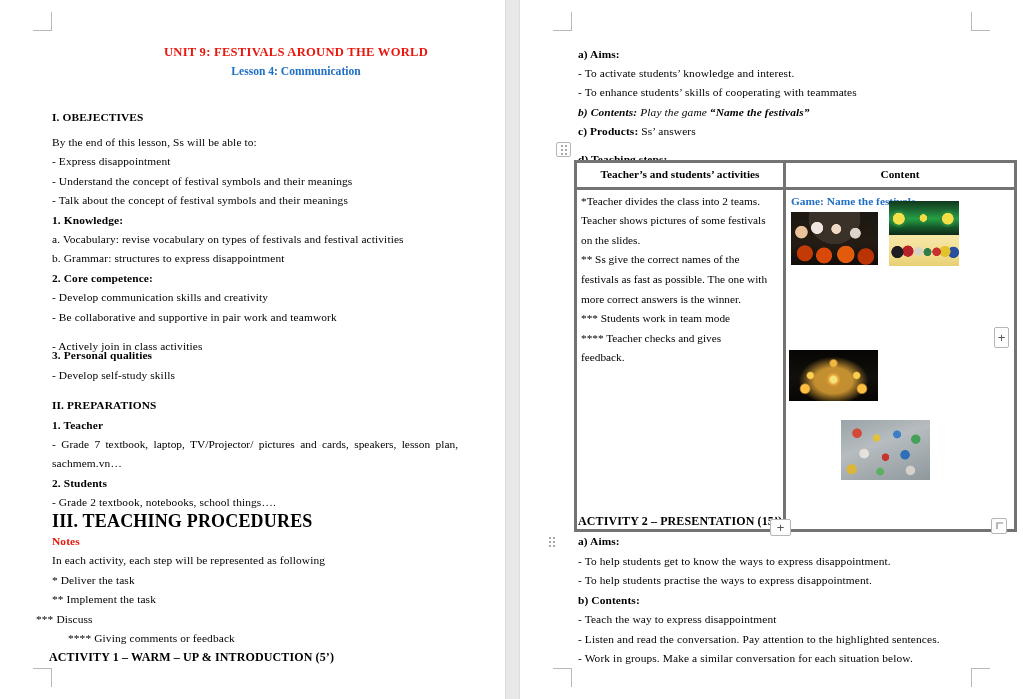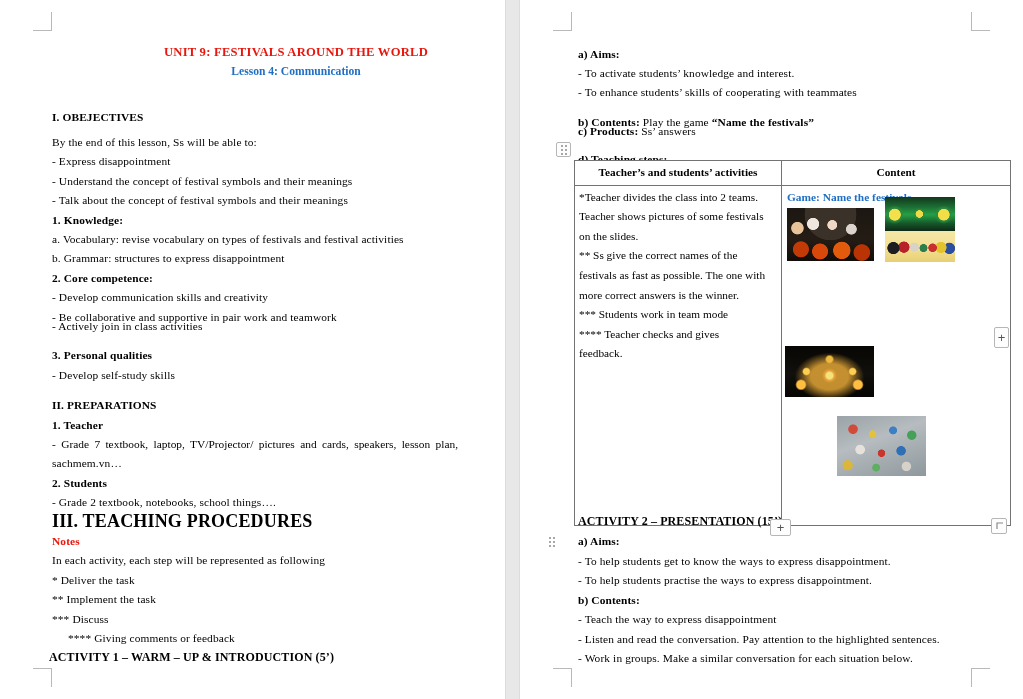--- a/index.html
+++ b/index.html
@@ -98,21 +98,21 @@
   }
 
   
   .tbl {
     position: absolute;
     border-collapse: collapse;
     table-layout: fixed;
     background: #ffffff;
   }
   .tbl td, .tbl th {
-    border: 1px solid #737373;
+    border: 3px solid #737373;
     vertical-align: top;
     padding: 2px 4px 2px 4px;
     font-size: 11.3px;
     line-height: 19.6px;
     font-weight: normal;
   }
   .tbl th {
     text-align: center;
     font-weight: bold;
     padding: 2px 4px;
@@ -234,56 +234,56 @@
   <div class="txt" style="left:52px; top:172px;">- Understand the concept of festival symbols and their meanings</div>
   <div class="txt" style="left:52px; top:191px;text-align:center;">- Talk about the concept of festival symbols and their meanings</div>
 
   <div class="txt b" style="left:52px; top:211px;">1. Knowledge:</div>
   <div class="txt" style="left:52px; top:230px;">a. Vocabulary: revise vocabulary on types of festivals and festival activities</div>
   <div class="txt" style="left:52px; top:249px;">b. Grammar: structures to express disappointment</div>
 
   <div class="txt b" style="left:52px; top:269px;">2. Core competence:</div>
   <div class="txt" style="left:52px; top:288px;">- Develop communication skills and creativity</div>
   <div class="txt" style="left:52px; top:308px;">- Be collaborative and supportive in pair work and teamwork</div>
-  <div class="txt" style="left:52px; top:317px;">- Actively join in class activities</div>
+  <div class="txt" style="left:52px; top:337px;">- Actively join in class activities</div>
 
   <div class="txt b" style="left:52px; top:346px;">3. Personal qualities</div>
   <div class="txt" style="left:52px; top:366px;">- Develop self-study skills</div>
 
   <div class="txt b" style="left:52px; top:396px;">II. PREPARATIONS</div>
   <div class="txt b" style="left:52px; top:416px;">1. Teacher</div>
   <div class="justified" style="left:52px; top:435px; width:406px;">- Grade 7 textbook, laptop, TV/Projector/ pictures and cards, speakers, lesson plan,</div>
   <div class="txt" style="left:52px; top:454px;">sachmem.vn…</div>
   <div class="txt b" style="left:52px; top:474px;">2. Students</div>
   <div class="txt" style="left:52px; top:493px;">- Grade 2 textbook, notebooks, school things….</div>
 
   <div class="txt b" style="left:52px; top:512px; font-size:18px;">III. TEACHING PROCEDURES</div>
   <div class="txt red" style="left:52px; top:532px;">Notes</div>
   <div class="txt" style="left:52px; top:551px;">In each activity, each step will be represented as following</div>
   <div class="txt" style="left:52px; top:571px;">* Deliver the task</div>
   <div class="txt" style="left:52px; top:590px;">** Implement the task</div>
-  <div class="txt" style="left:52px; top:610px;">*** Discuss</div>
+  <div class="txt" style="left:36px; top:610px;">*** Discuss</div>
   <div class="txt" style="left:52px; top:629px;margin-left:16px;">**** Giving comments or feedback</div>
   <div class="txt b" style="left:49px; top:648px; font-size:12px;">ACTIVITY 1 – WARM – UP &amp; INTRODUCTION (5’)</div>
 </div>
 
 <div class="page-gap"></div>
 
 <div class="page" id="page-right">
 
   <div class="crop tl" style="left:33px; top:12px;"></div>
   <div class="crop tr" style="right:33px; top:12px;"></div>
   <div class="crop bl" style="left:33px; bottom:12px;"></div>
   <div class="crop br" style="right:33px; bottom:12px;"></div>
 
   <div class="txt b" style="left:58px; top:45px;">a) Aims:</div>
   <div class="txt" style="left:58px; top:64px;">- To activate students’ knowledge and interest.</div>
   <div class="txt" style="left:58px; top:83px;">-  To enhance students’ skills of cooperating with teammates</div>
 
-  <div class="txt" style="left:58px; top:113px;">
+  <div class="txt" style="left:58px; top:103px;font-style:italic;">
     <span class="b">b) Contents:</span>
     <span>Play the game</span>
     <span class="b">“Name the festivals”</span>
   </div>
 
   <div class="txt" style="left:58px; top:122px;">
     <span class="b">c) Products:</span>
     <span>Ss’ answers</span>
   </div>
 

